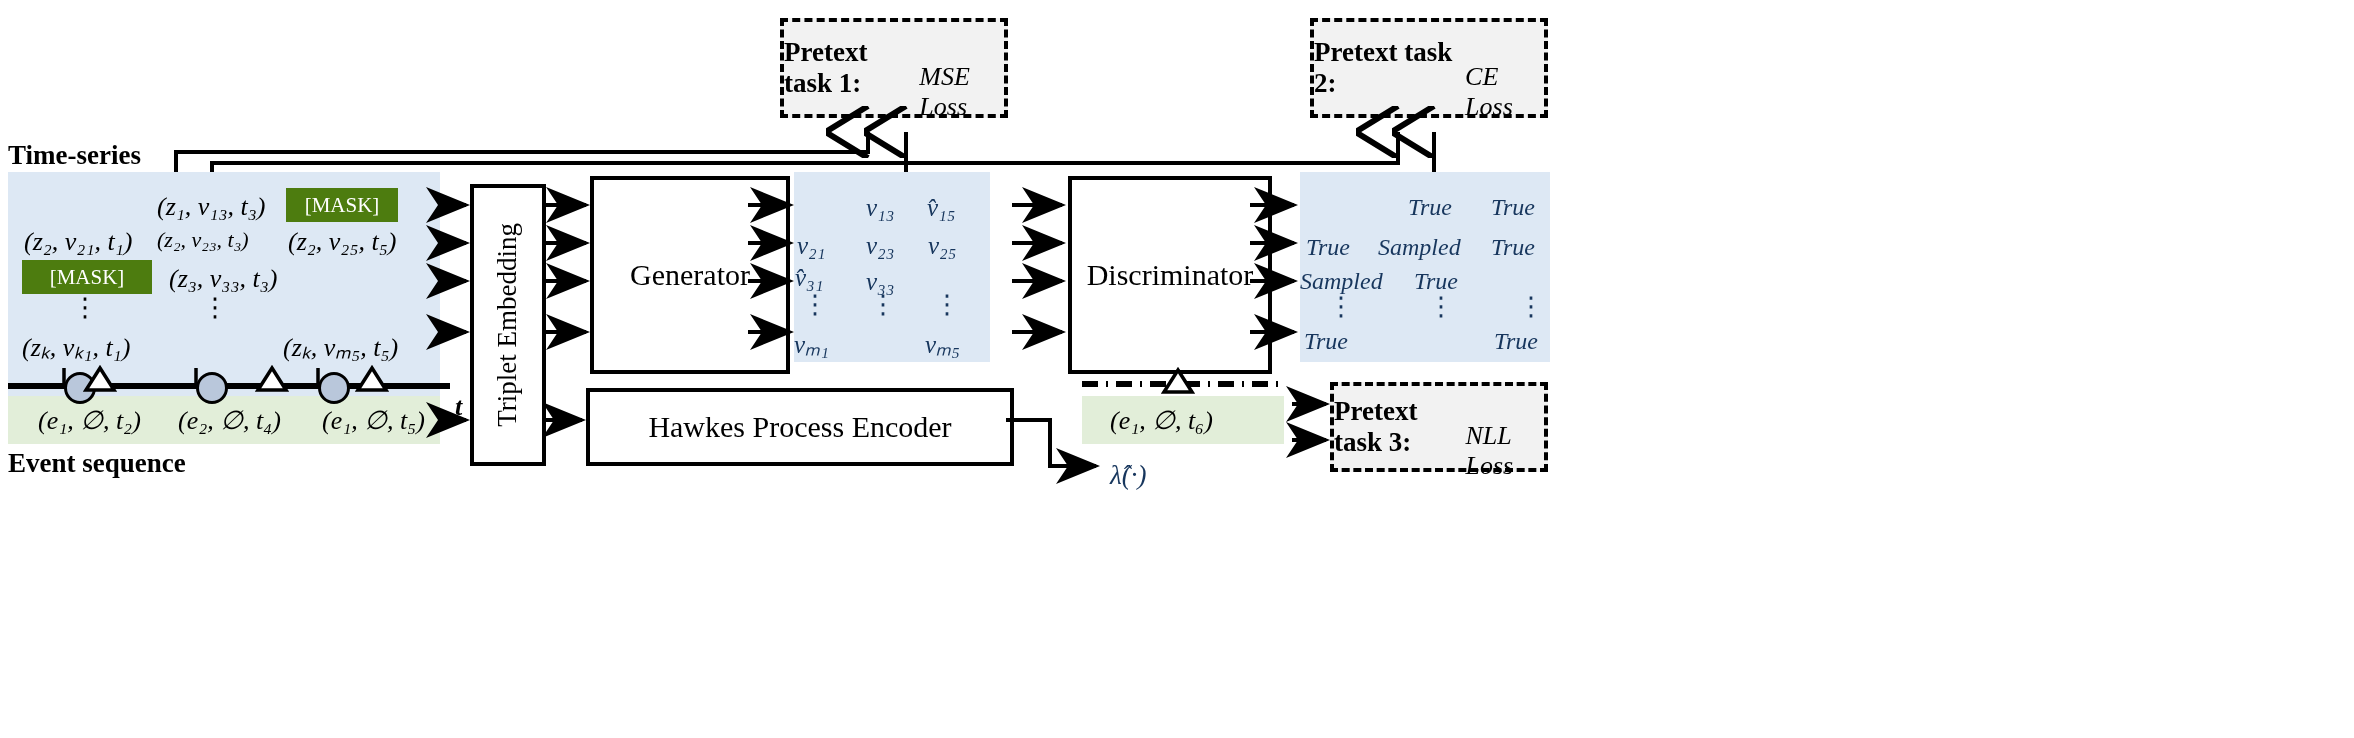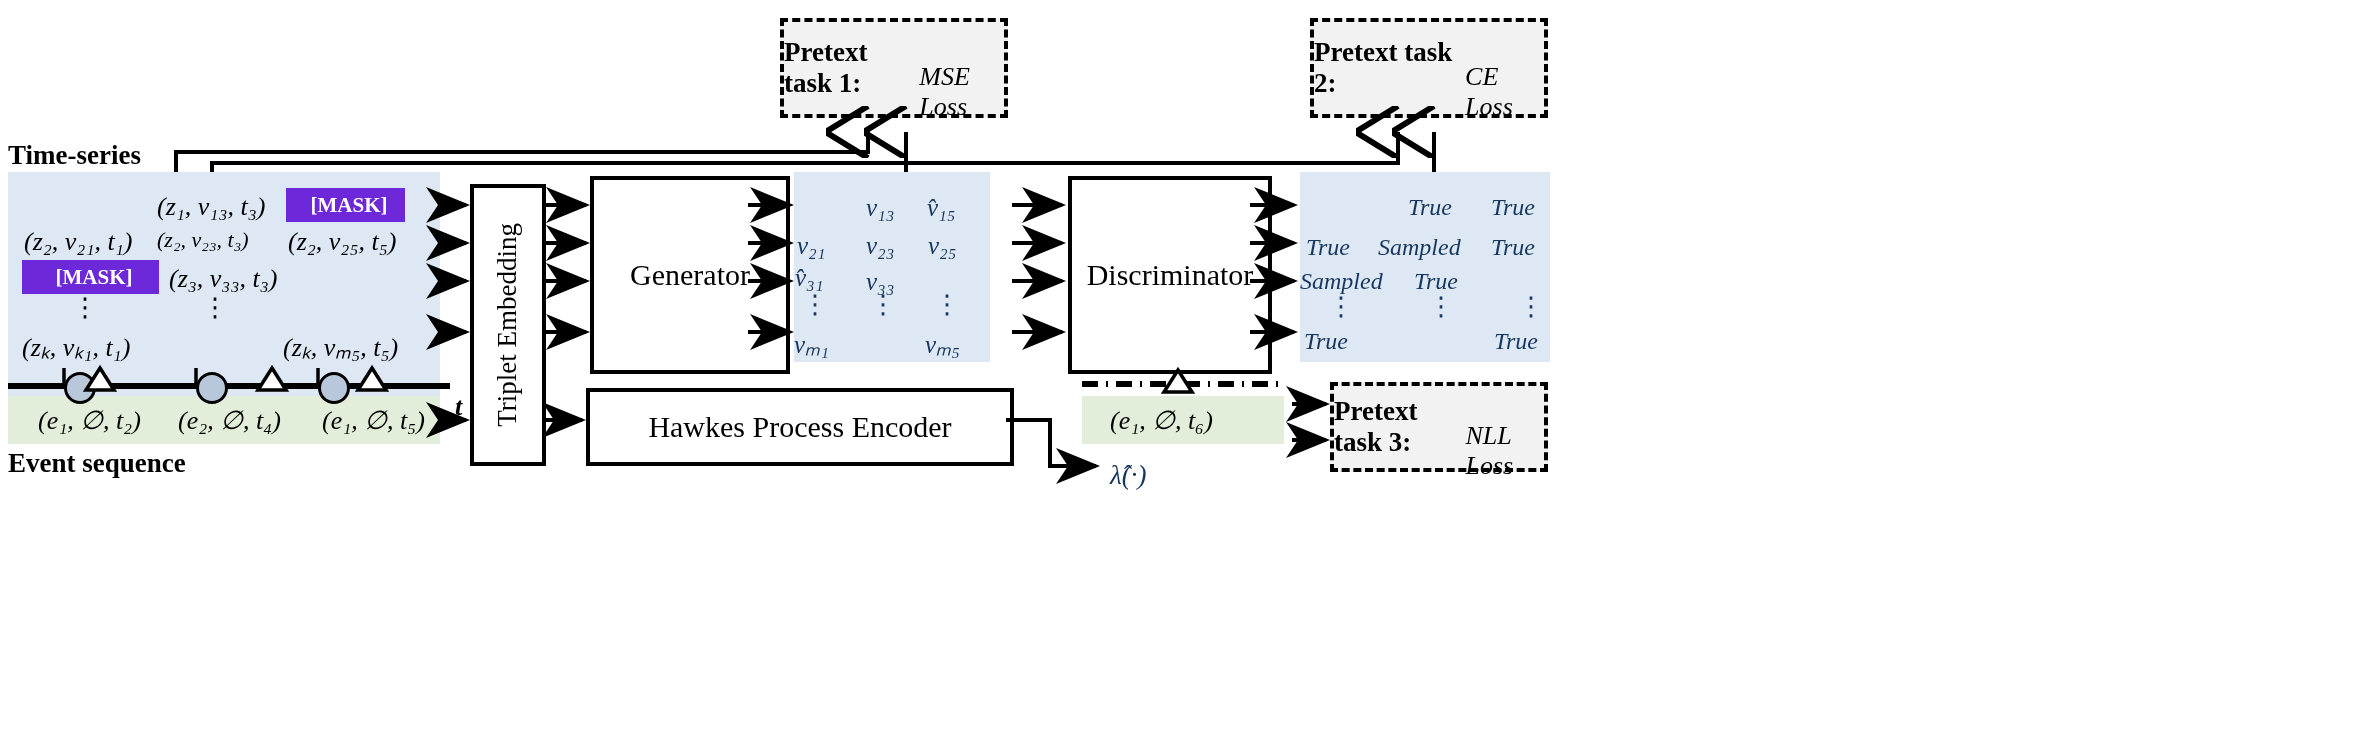--- a/index.html
+++ b/index.html
@@ -8,23 +8,23 @@
   .abs{position:absolute;}
   .tsband{position:absolute;background:#dde8f4;}
   .evband{position:absolute;background:#e2eed9;}
   .bx{position:absolute;border:4px solid #000;background:#fff;
       display:flex;align-items:center;justify-content:center;text-align:center;}
   .dash{position:absolute;border:4px dashed #000;background:#f2f2f2;
         display:flex;flex-direction:row;align-items:center;justify-content:space-between;}
   .lbl{position:absolute;font-weight:bold;color:#000;white-space:nowrap;}
   .tup{position:absolute;white-space:nowrap;color:#000;font-style:italic;}
   .navy{color:#17365d;font-style:italic;white-space:nowrap;position:absolute;}
-  .mask{position:absolute;background:#6d28d9;color:#fff;
+  .mask{position:absolute;background:#4d7c0f;color:#fff;
         display:flex;align-items:center;justify-content:center;
-        font-weight:bold;font-style:normal;padding-left:7px;}
+        font-weight:normal;font-style:normal;}
   .maskghost{position:absolute;color:#7a7a7a;font-style:italic;white-space:nowrap;}
   .dots{position:absolute;color:#000;font-size:26px;line-height:10px;
         text-align:center;letter-spacing:0;}
   .ptlabel{font-weight:bold;font-size:27px;line-height:1.15;}
   .ptsub{font-style:italic;font-size:26px;line-height:1.15;margin-top:48px;}
   .vert{writing-mode:vertical-rl;transform:rotate(180deg);
         font-size:27px;line-height:1.1;text-align:center;}
   svg{position:absolute;top:0;left:0;pointer-events:none;}
 </style>
 </head>

